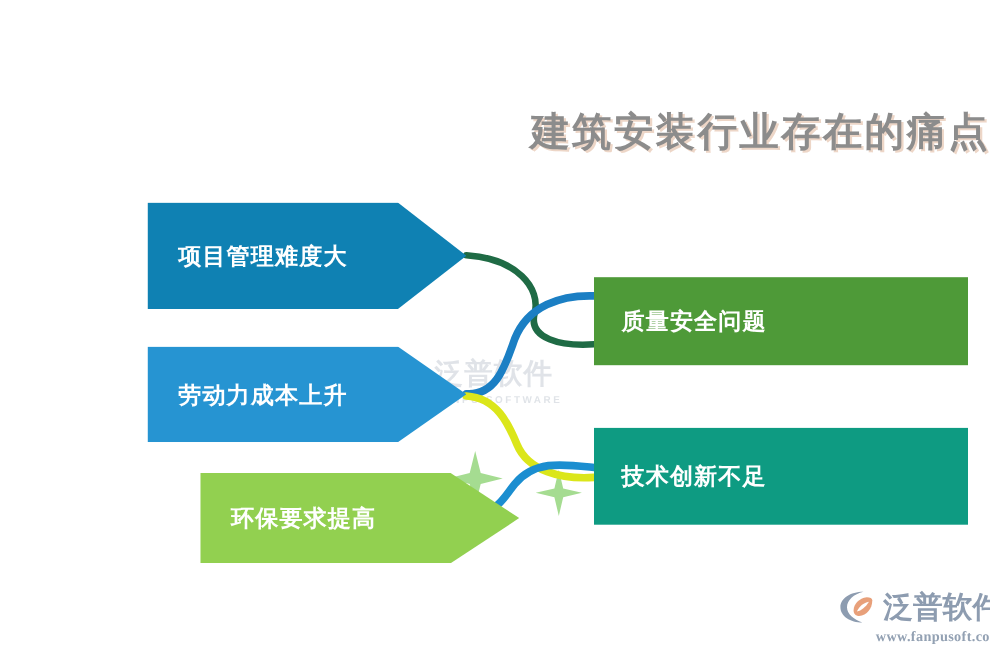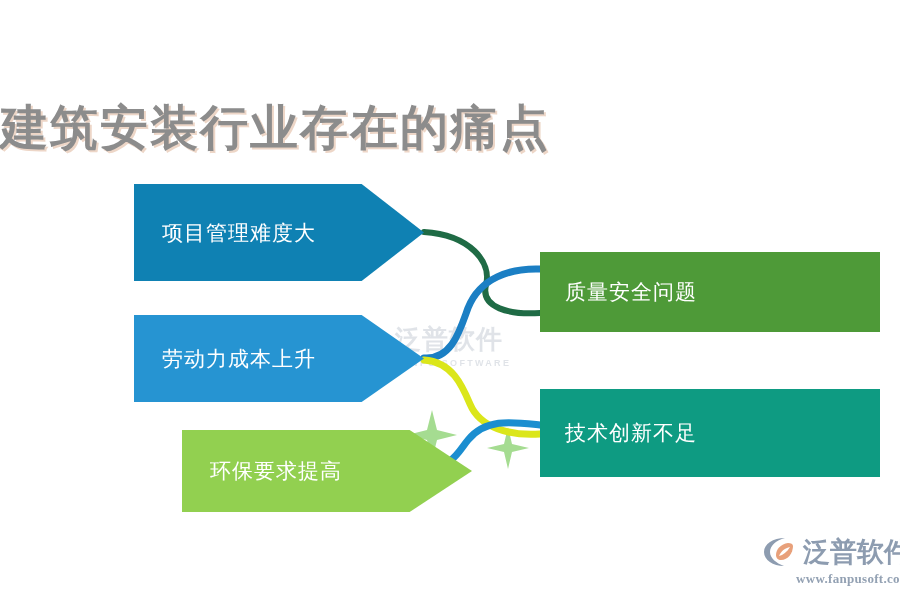--- a/index.html
+++ b/index.html
@@ -19,22 +19,22 @@
     height: 600px;
     background: #ffffff;
   }
 
   
   #page-title {
     position: absolute;
     left: 0;
     top: 96px;
     width: 900px;
-    text-align: left;
-    font-size: 48px;
+    text-align: right;
+    font-size: 36px;
     font-weight: bold;
     letter-spacing: 2px;
     color: #8c8c8c;
     text-shadow: 2px 2px 0 rgba(196,120,70,0.30);
     white-space: nowrap;
   }
 
   
   .layer {
     position: absolute;
@@ -50,21 +50,21 @@
   .node-box {
     position: absolute;
     z-index: 3;
     display: flex;
     align-items: center;
     box-sizing: border-box;
   }
   .node-label {
     color: #ffffff;
     font-size: 21px;
-    font-weight: normal;
+    font-weight: bold;
     letter-spacing: 1px;
     white-space: nowrap;
   }
 
   
   .arrow-box {
     clip-path: polygon(0 0, 78.5% 0, 100% 50%, 78.5% 100%, 0 100%);
   }
   .arrow-box .node-label { padding-left: 28px; }
 

